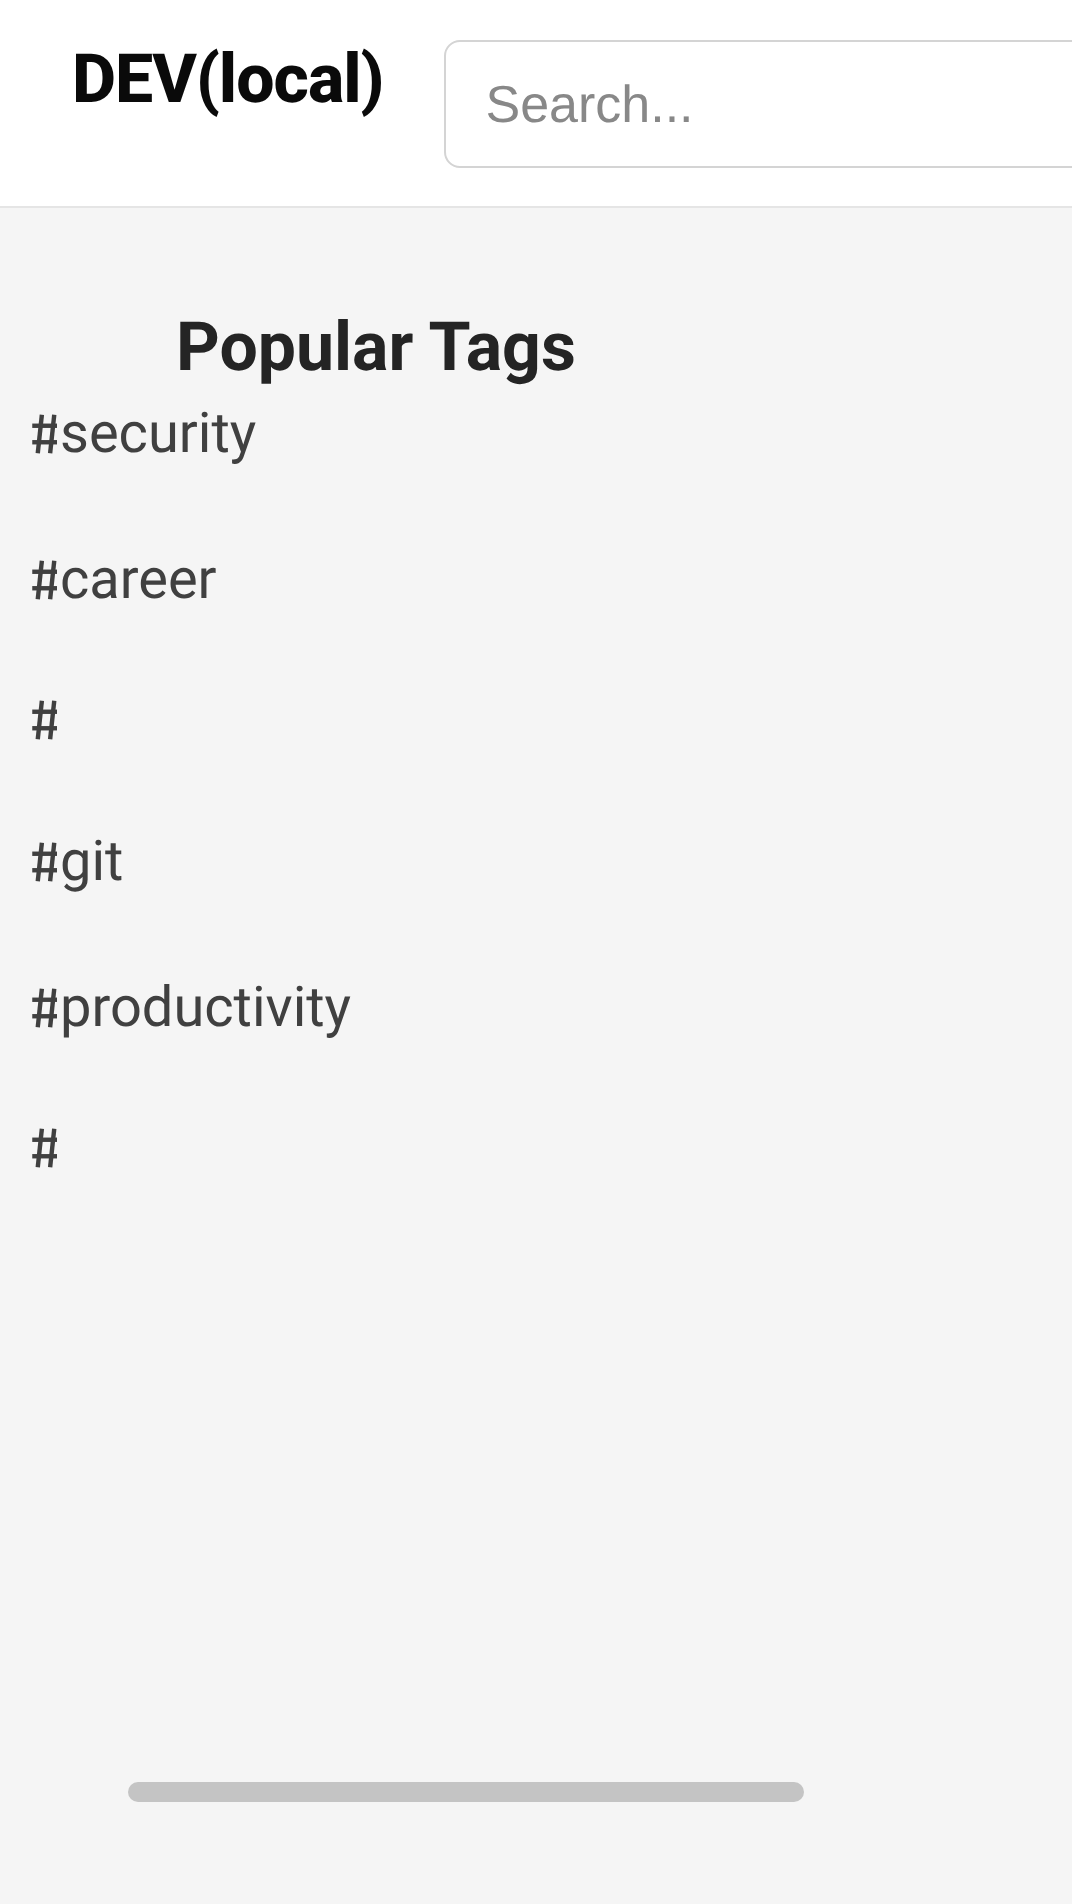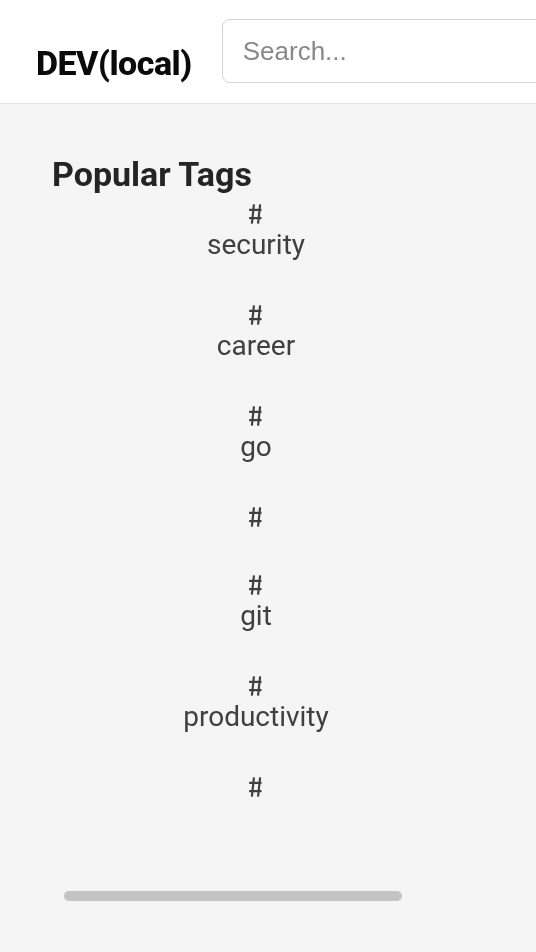--- a/index.html
+++ b/index.html
@@ -9,21 +9,21 @@
     }
     body {
       font-family: -apple-system, BlinkMacSystemFont, "Segoe UI", Roboto, Helvetica, Arial, sans-serif;
       background: #f5f5f5;
       width: 536px;
       height: 952px;
       overflow: hidden;
     }
     .header {
       display: flex;
-      align-items: flex-end;
+      align-items: flex-start;
       background: #ffffff;
       border-bottom: 1px solid #e5e5e5;
       padding: 20px 0 20px 36px;
       gap: 30px;
       height: 104px;
     }
     .logo {
       font-size: 34px;
       font-weight: 800;
       color: #0a0a0a;
@@ -45,20 +45,21 @@
       color: #888888;
     }
     .content {
       padding: 50px 40px 0 52px;
     }
     .section-title {
       font-size: 34px;
       font-weight: 700;
       color: #242424;
       margin-bottom: 8px;
+      margin-left: 36px;
     }
     .tags-container {
       height: 700px;
       overflow-x: hidden;
       overflow-y: auto;
       position: relative;
       margin-left: -18px;
       margin-right: -10px;
       padding-right: 10px;
     }
@@ -69,21 +70,20 @@
       overflow-x: auto;
     }
     .tag-item {
       display: flex;
       align-items: center;
       font-size: 28px;
       color: #404040;
       padding: 20px 0;
       white-space: nowrap;
       cursor: pointer;
-      flex-direction: column;
     }
     .tag-item:first-child {
       margin-top: -22px;
     }
     .hash-icon {
       display: inline-flex;
       align-items: center;
       justify-content: center;
       width: 14px;
       height: 28px;
@@ -163,31 +163,20 @@
           </div>
           <div class="tag-item">
             <span class="hash-icon">
               <svg viewBox="0 0 10 16" fill="none" stroke="currentColor" stroke-width="1.6">
   <line x1="0" y1="5" x2="9" y2="5"></line>
   <line x1="0" y1="11" x2="9" y2="11"></line>
   <line x1="3.5" y1="1" x2="2" y2="15"></line>
   <line x1="8" y1="1" x2="6.5" y2="15"></line>
 </svg>
             </span>
-            <span>go</span>
-          </div>
-          <div class="tag-item">
-            <span class="hash-icon">
-              <svg viewBox="0 0 10 16" fill="none" stroke="currentColor" stroke-width="1.6">
-  <line x1="0" y1="5" x2="9" y2="5"></line>
-  <line x1="0" y1="11" x2="9" y2="11"></line>
-  <line x1="3.5" y1="1" x2="2" y2="15"></line>
-  <line x1="8" y1="1" x2="6.5" y2="15"></line>
-</svg>
-            </span>
           </div>
           <div class="tag-item">
             <span class="hash-icon">
               <svg viewBox="0 0 10 16" fill="none" stroke="currentColor" stroke-width="1.6">
   <line x1="0" y1="5" x2="9" y2="5"></line>
   <line x1="0" y1="11" x2="9" y2="11"></line>
   <line x1="3.5" y1="1" x2="2" y2="15"></line>
   <line x1="8" y1="1" x2="6.5" y2="15"></line>
 </svg>
             </span>

